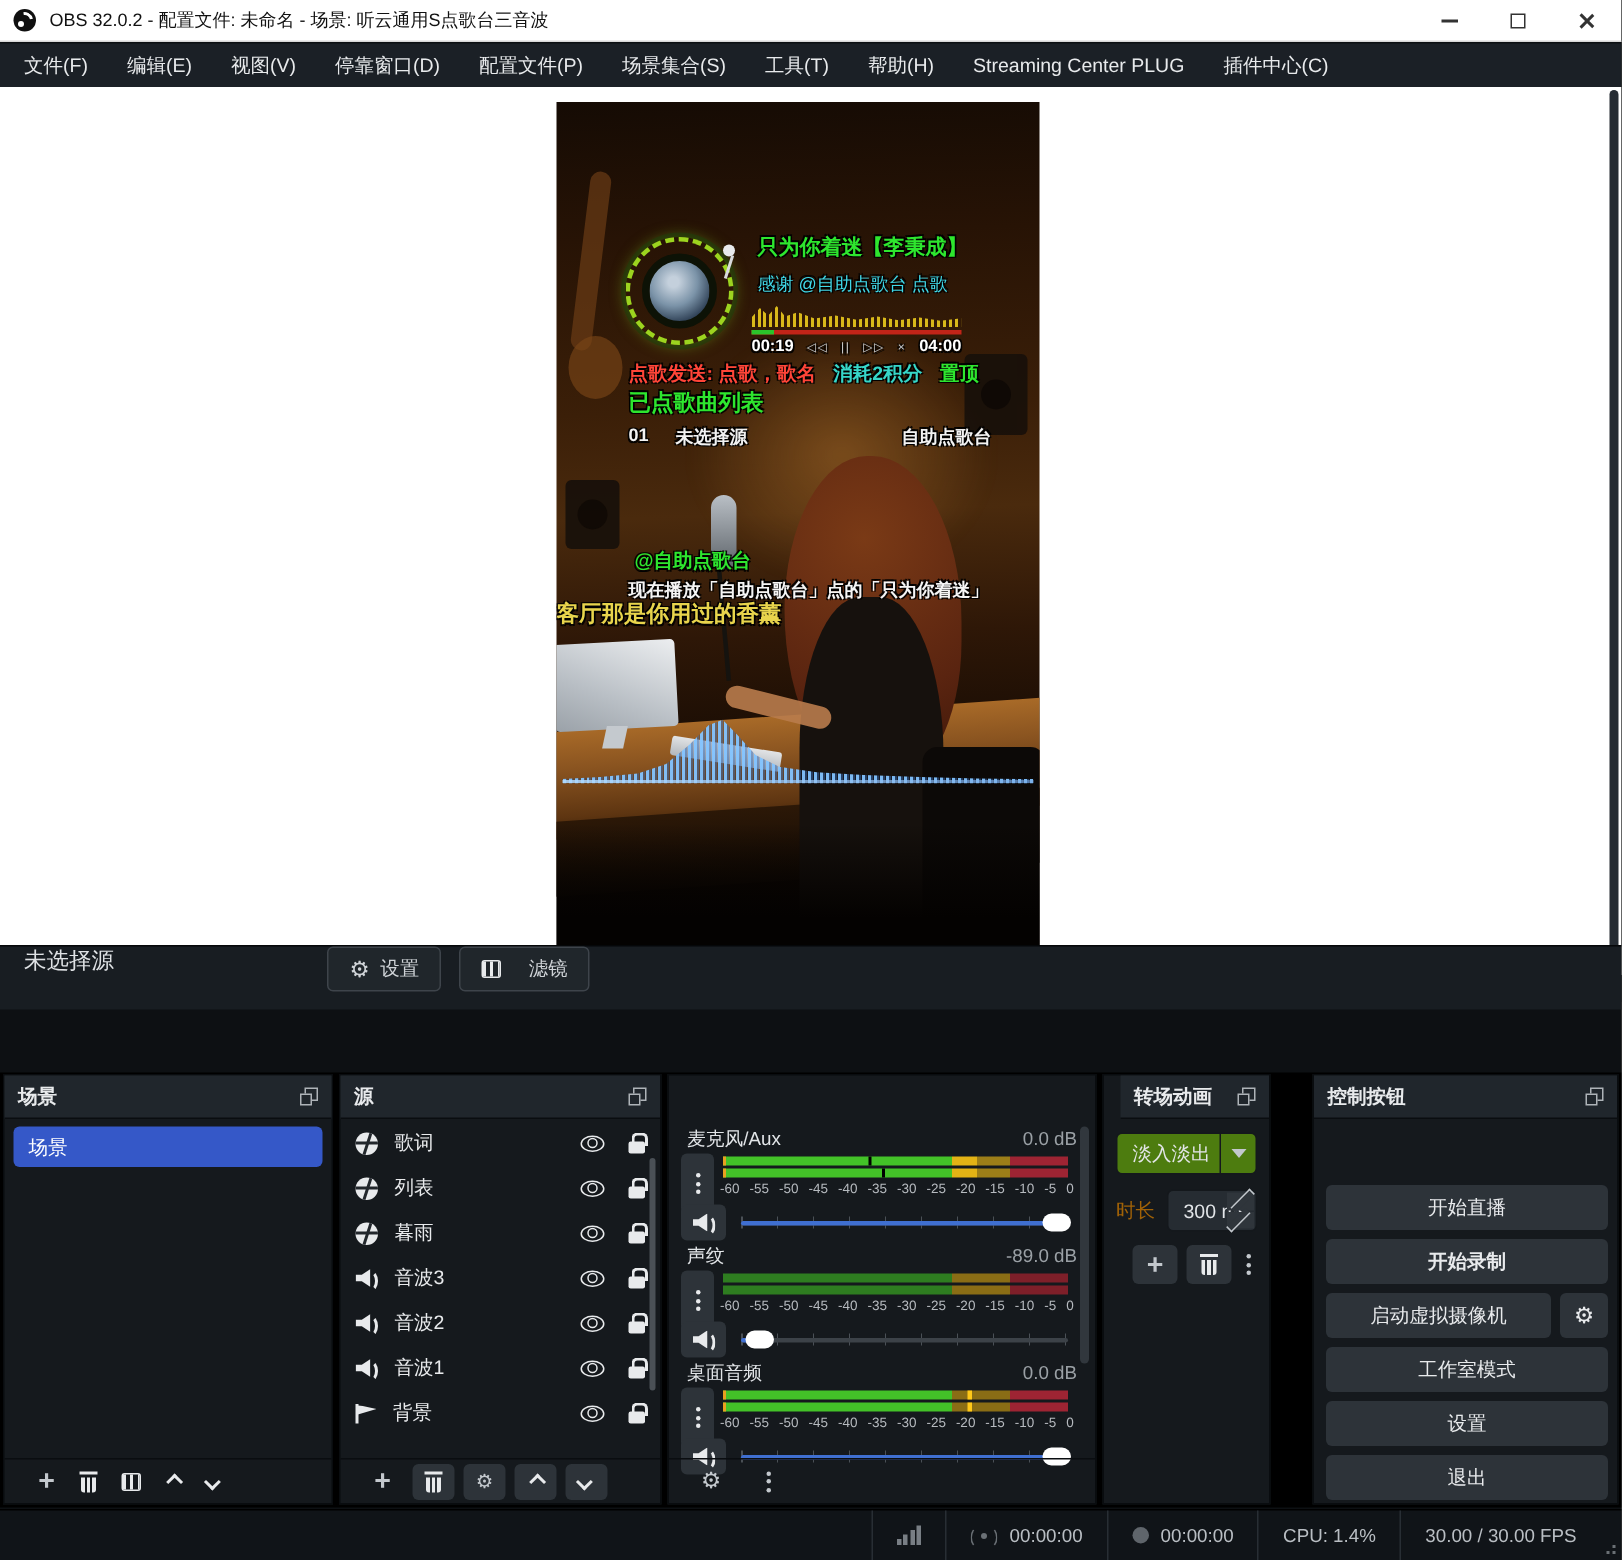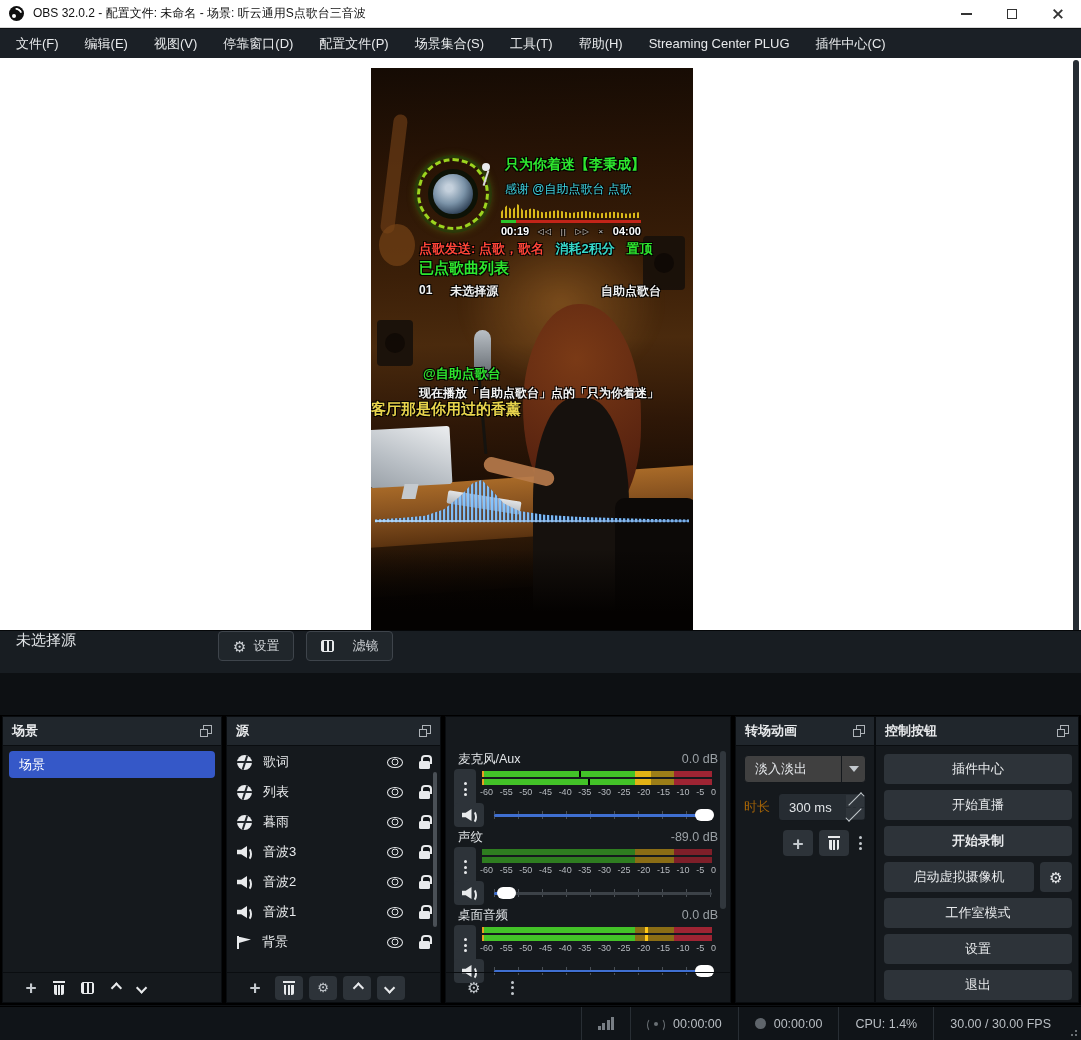--- a/index.html
+++ b/index.html
@@ -119,21 +119,21 @@
   .popout::after { content:""; position:absolute; left:0; bottom:0; width:6px; height:6px; border:1.5px solid #aeb3b8; background:#20262c; }
   .dock-toolbar { position:absolute; left:0; bottom:0; width:100%; height:30px; border-top:1px solid #0a0d10;
     display:flex; align-items:center; color:#b6bbc0; }
   .tb-gap { width:14px; flex:none; }
   .tbtn { width:28px; height:24px; border-radius:4px; display:flex; align-items:center; justify-content:center; flex:none; color:#c3c8cd;}
   .tbtn.boxed { background:#2d3339; margin-left:6px; }
 
   #dock-scenes { left:2px; width:220px; }
   #dock-sources { left:226px; width:215px; }
   #dock-mixer { left:445px; width:286px; }
-  #dock-transitions { left:735px; width:140px; }
+  #dock-transitions { left:735px; width:112px;padding-left:11px; }
   #dock-controls { left:875px; width:204px; }
 
   .scene-item { margin:5px 6px; height:27px; background:#3558c8; border-radius:4px; display:flex; align-items:center;
     padding:0 10px; font-size:13px; color:#fff; }
 
   .src-list { position:absolute; left:0; top:30px; right:0; bottom:30px; overflow:hidden; }
   .src-row { height:30px; display:flex; align-items:center; padding:0 10px; color:#e8eaec; font-size:13px; }
   .src-row .name { margin-left:11px; }
   .src-row .spacer { margin-left:auto; }
   .src-row .eye { margin-right:16px; }
@@ -196,21 +196,21 @@
   .mute-btn { width:30px; height:24px; border-radius:4px; background:#2d3339; display:flex; align-items:center; justify-content:center; color:#e8eaec; flex:none; }
   .vol-slider { position:relative; flex:1; height:14px; margin-left:10px; }
   .vol-ticks { position:absolute; left:0; right:0; top:3px; height:8px;
     background:repeating-linear-gradient(90deg,#4a5056 0 1px,transparent 1px 24px); }
   .vol-track { position:absolute; left:0; right:0; top:6px; height:3px; background:#3c4248; border-radius:2px; }
   .vol-fill { position:absolute; left:0; top:6px; height:3px; background:#3f6fd1; border-radius:2px; }
   .vol-handle { position:absolute; right:-9px; top:-5px; width:19px; height:12px; border-radius:6px; background:#fff; }
   .mx-scroll { position:absolute; right:4px; top:34px; width:6px; height:158px; border-radius:3px; background:#31373d; }
 
   
-  .tr-dropdown { position:absolute; left:8px; top:38px; right:8px; height:28px; background:#404040; border:1px solid #14181c;
+  .tr-dropdown { position:absolute; left:8px; top:38px; right:8px; height:28px; background:#4d7c0f; border:1px solid #14181c;
     border-radius:4px; display:flex; align-items:center; font-size:13px; color:#e2e5e8; }
   .tr-dropdown .label { padding-left:10px; }
   .tr-dd-caret { margin-left:auto; width:24px; height:100%; border-left:1px solid #14181c; display:flex; align-items:center; justify-content:center; }
   .tr-dd-caret::after { content:""; width:0; height:0; border-left:5px solid transparent; border-right:5px solid transparent; border-top:6px solid #c3c8cd; }
   .tr-dur-row { position:absolute; left:8px; top:76px; right:8px; height:28px; display:flex; align-items:center; }
   .tr-dur-label { font-size:13px; color:#a16207; flex:none; }
   .tr-spin { position:relative; margin-left:8px; flex:1; height:28px; background:#262c32; border:1px solid #14181c; border-radius:4px;
     display:flex; align-items:center; font-size:13px; color:#e2e5e8; }
   .tr-spin .val { padding-left:10px; }
   .tr-spin-btns { position:absolute; right:1px; top:1px; bottom:1px; width:18px; display:flex; flex-direction:column; gap:1px; }
@@ -669,21 +669,20 @@
             <i></i>
           </span>
       </div>
     </div>
 
     <div class="dock" id="dock-controls">
       <div class="dock-header">
         <span>控制按钮</span>
         <span class="popout"></span>
       </div>
-      <div class="ctl-btn" style="top:37px;">插件中心</div>
       <div class="ctl-btn" style="top:73px;">开始直播</div>
       <div class="ctl-btn" style="top:109px;font-weight:bold;">开始录制</div>
       <div class="ctl-btn narrow" style="top:145px;">启动虚拟摄像机</div>
       <div class="ctl-gear" style="top:145px;">
           <span class="gearglyph">⚙</span>
         </div>
       <div class="ctl-btn" style="top:181px;">工作室模式</div>
       <div class="ctl-btn" style="top:217px;">设置</div>
       <div class="ctl-btn" style="top:253px;">退出</div>
     </div>

